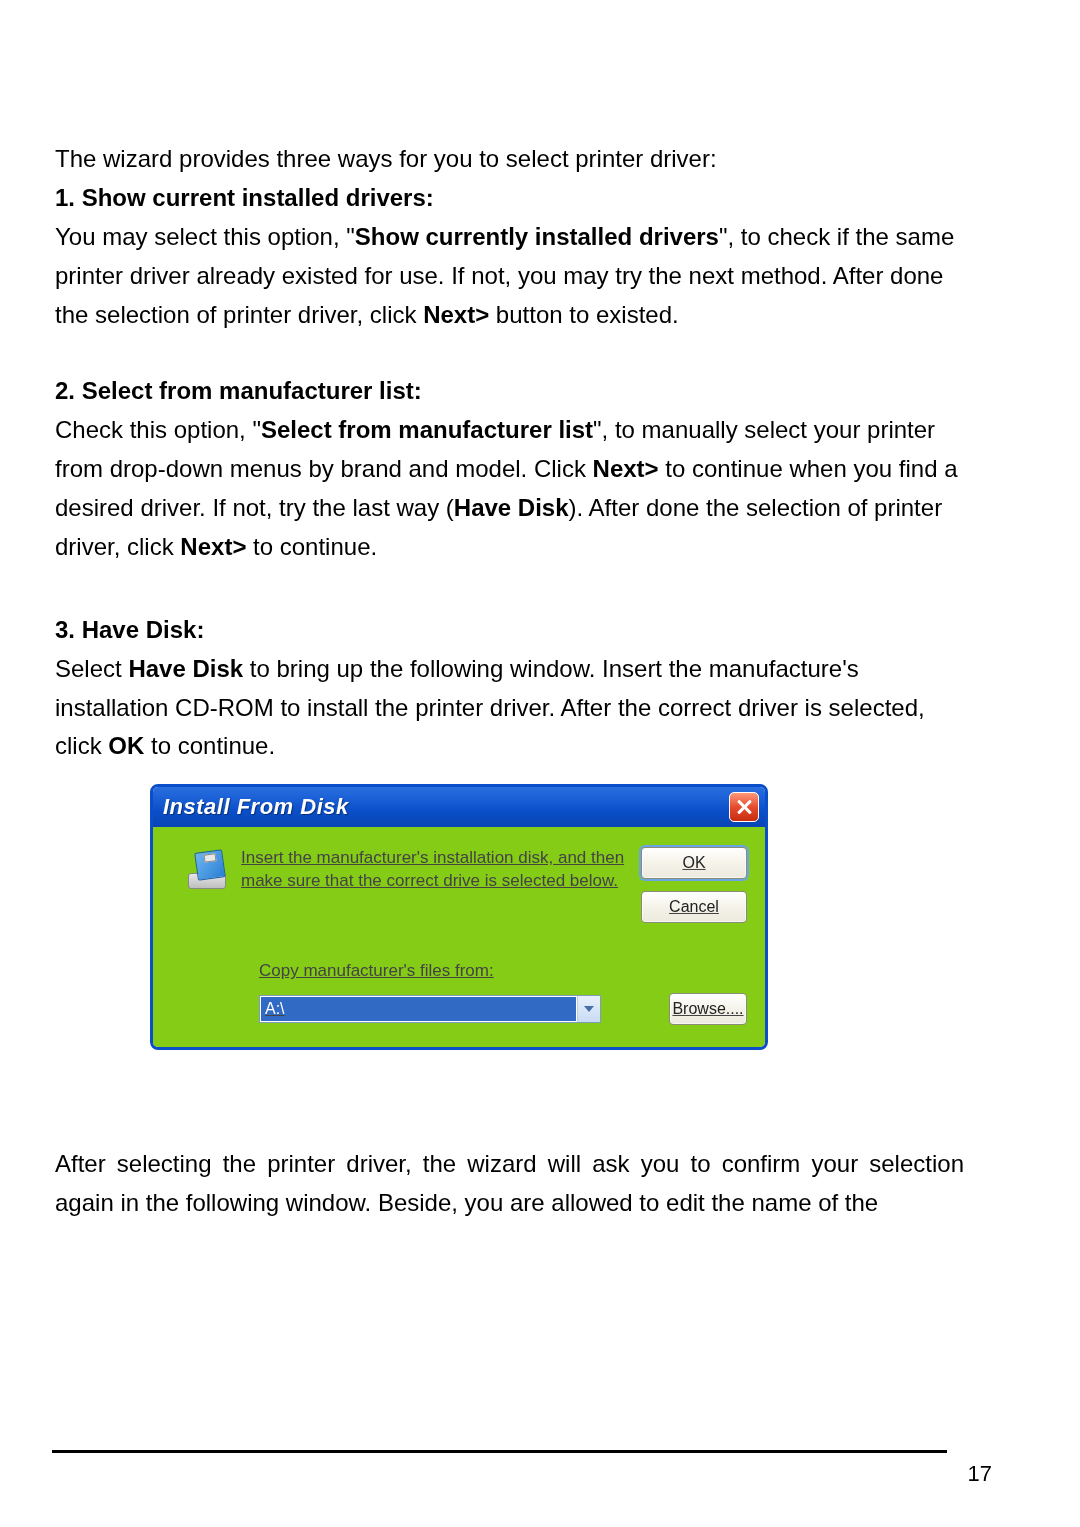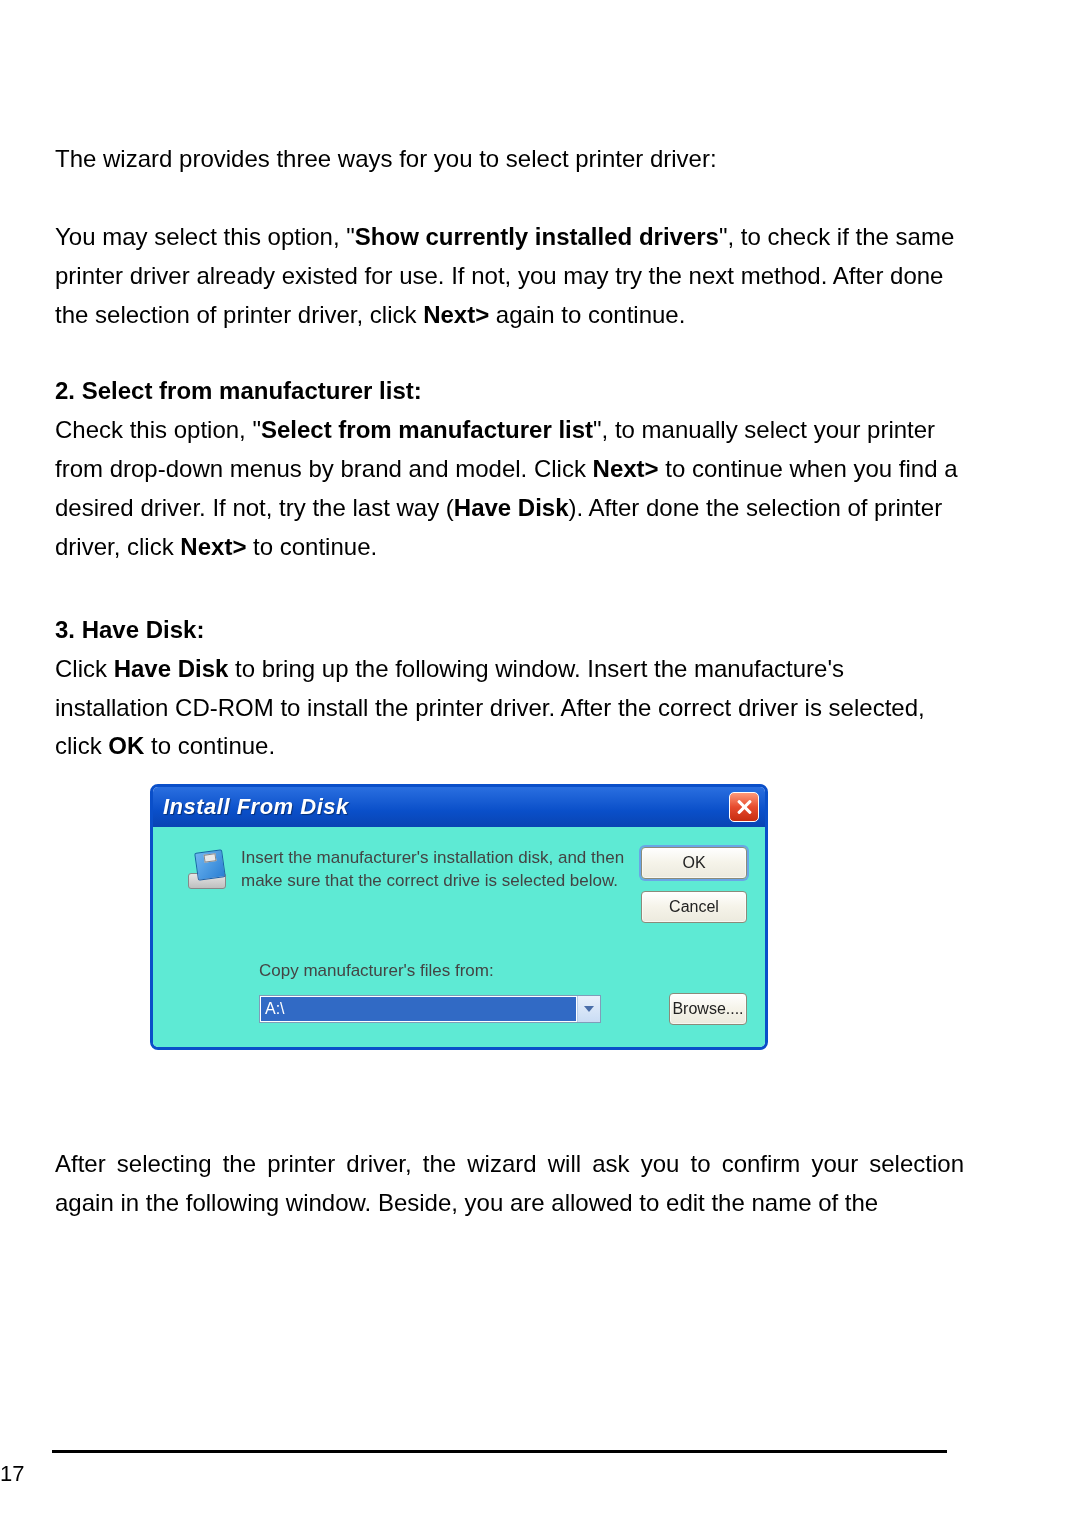--- a/index.html
+++ b/index.html
@@ -83,25 +83,26 @@
     top: -1px;
     width: 3px;
     height: 18px;
     background: #fff;
     border-radius: 1px;
   }
   .close-x::before { transform: rotate(45deg); }
   .close-x::after  { transform: rotate(-45deg); }
 
   .dialog-body {
-    background: #5eead4;
+    background: #84cc16;
     padding: 20px 18px 22px 18px;
     font-family: Tahoma, Arial, sans-serif;
     color: #444;
     font-size: 17px;
+    text-decoration: underline;
   }
   .dlg-row1 {
     display: flex;
     align-items: flex-start;
   }
   .dlg-icon-col {
     width: 70px;
     flex: 0 0 70px;
     display: flex;
     justify-content: center;
@@ -226,54 +227,54 @@
     left: 52px;
     right: 45px;
     bottom: 74px;
     border-top: 3px solid #000;
   }
   .page-number {
     position: absolute;
     bottom: 40px;
     left: 0;
     right: 0;
-    text-align: left;
+    text-align: right;
     font-size: 22px;
   }
 </style>
 </head>
 <body>
 
 <div class="page">
   <div class="body-text">
 
     <p class="para">The wizard provides three ways for you to select printer driver:</p>
 
     <p class="para">
-      <br>
+      <span class="bold">1. Show current installed drivers:</span><br>
       <span>
-        <span>You may select this option, "</span><span class="bold">Show currently installed drivers</span><span>", to check if the same printer driver already existed for use. If not, you may try the next method. After done the selection of printer driver, click </span><span class="bold">Next&gt;</span><span> again to continue.</span>
+        <span>You may select this option, "</span><span class="bold">Show currently installed drivers</span><span>", to check if the same printer driver already existed for use. If not, you may try the next method. After done the selection of printer driver, click </span><span class="bold">Next&gt;</span><span> button to existed.</span>
       </span>
     </p>
 
     <div class="section-gap"></div>
 
     <p class="para">
       <span class="bold">2. Select from manufacturer list:</span><br>
       <span>
         <span>Check this option, "</span><span class="bold">Select from manufacturer list</span><span>", to manually select your printer from drop-down menus by brand and model. Click </span><span class="bold">Next&gt;</span><span> to continue when you find a desired driver. If not, try the last way (</span><span class="bold">Have Disk</span><span>). After done the selection of printer driver, click </span><span class="bold">Next&gt;</span><span> to continue.</span>
       </span>
     </p>
 
     <div class="section-gap-lg"></div>
 
     <p class="para">
       <span class="bold">3. Have Disk:</span><br>
       <span>
-        <span>Click </span><span class="bold">Have Disk</span><span> to bring up the following window. Insert the manufacture's installation CD-ROM to install the printer driver. After the correct driver is selected, click </span><span class="bold">OK</span><span> to continue.</span>
+        <span>Select </span><span class="bold">Have Disk</span><span> to bring up the following window. Insert the manufacture's installation CD-ROM to install the printer driver. After the correct driver is selected, click </span><span class="bold">OK</span><span> to continue.</span>
       </span>
     </p>
 
     <div class="dialog-wrap">
       <div class="dialog">
         <div class="titlebar">
           <span class="titlebar-text">Install From Disk</span>
           <div class="close-btn">
             <div class="close-x"></div>
           </div>

